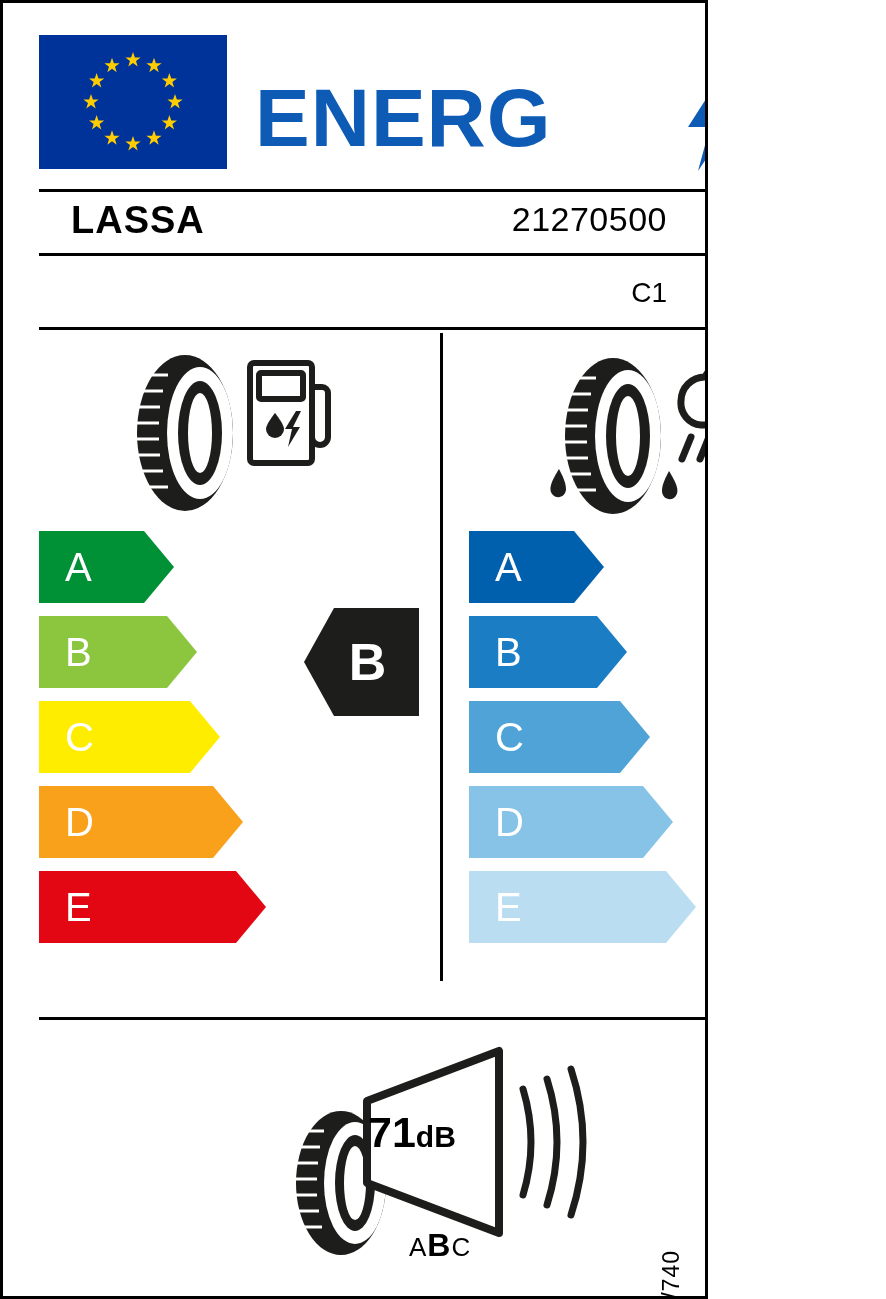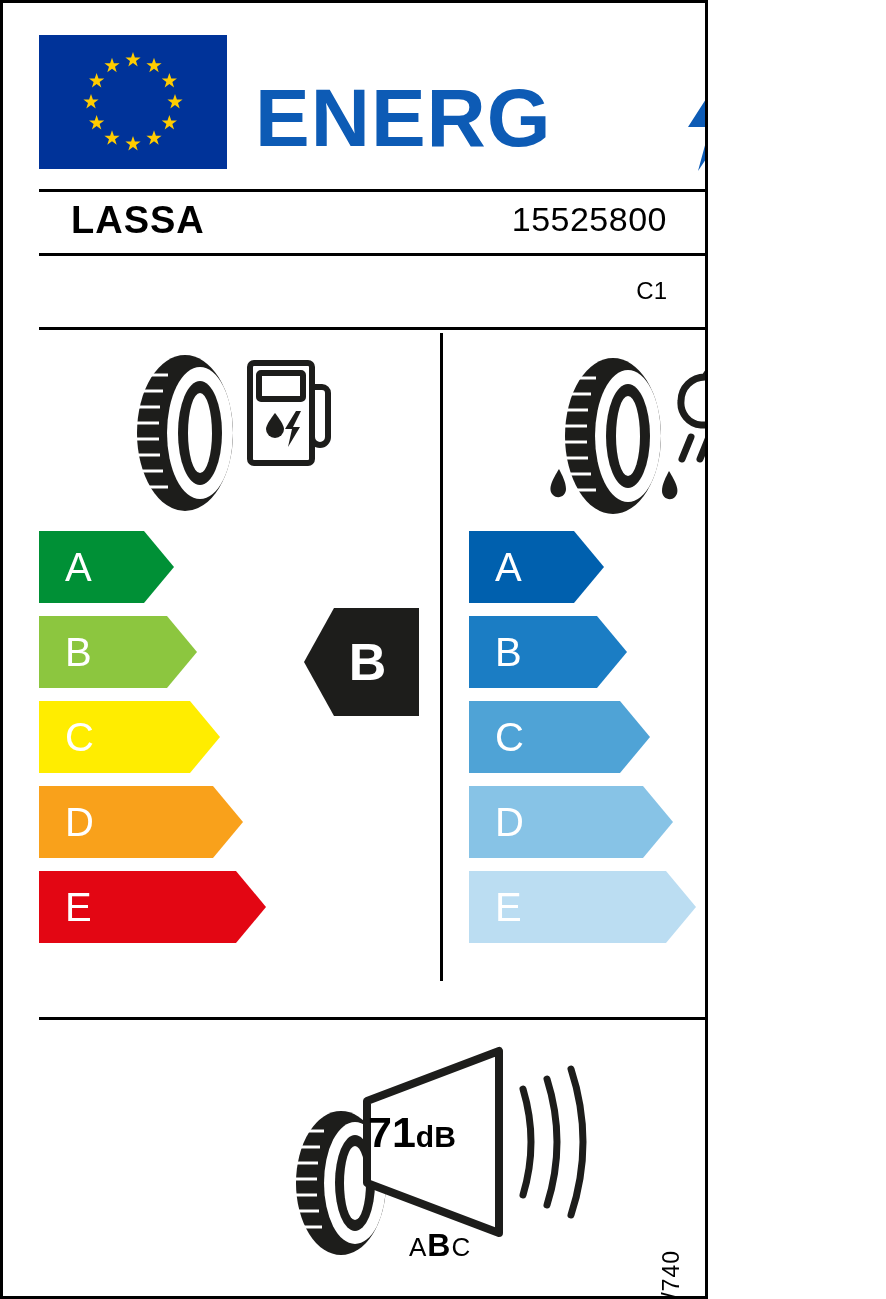--- a/index.html
+++ b/index.html
@@ -96,21 +96,21 @@
     position: absolute;
     left: 38px;
     top: 268px;
     font-size: 37px;
     letter-spacing: 0.5px;
   }
   .tireclass {
     position: absolute;
     right: 38px;
     top: 274px;
-    font-size: 24px;
+    font-size: 28px;
   }
 
   
   .vdiv {
     position: absolute;
     left: 437px;
     top: 330px;
     width: 3px;
     height: 648px;
     background: #000;
@@ -603,21 +603,21 @@
             <rect x="27" y="32" width="2" height="1"></rect>
             <rect x="31" y="32" width="1" height="1"></rect>
         </g>
       </svg>
     </div>
   </div>
 
   <div class="hr hr-1"></div>
 
   <div class="brand">LASSA</div>
-  <div class="article">15525800</div>
+  <div class="article">21270500</div>
 
   <div class="hr hr-2"></div>
 
   <div class="tireclass">C1</div>
 
   <div class="hr hr-3"></div>
 
   <div class="vdiv"></div>
 
   <div class="pic-fuel">

